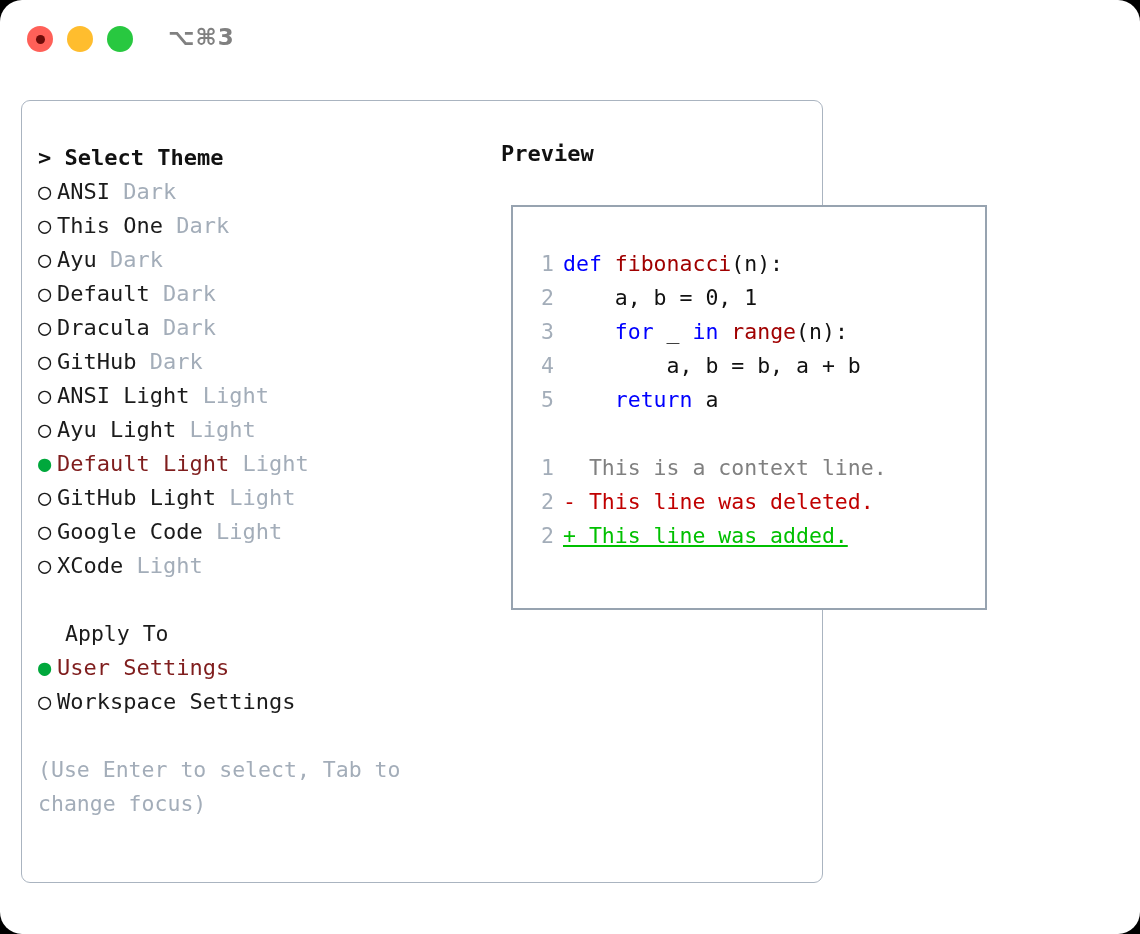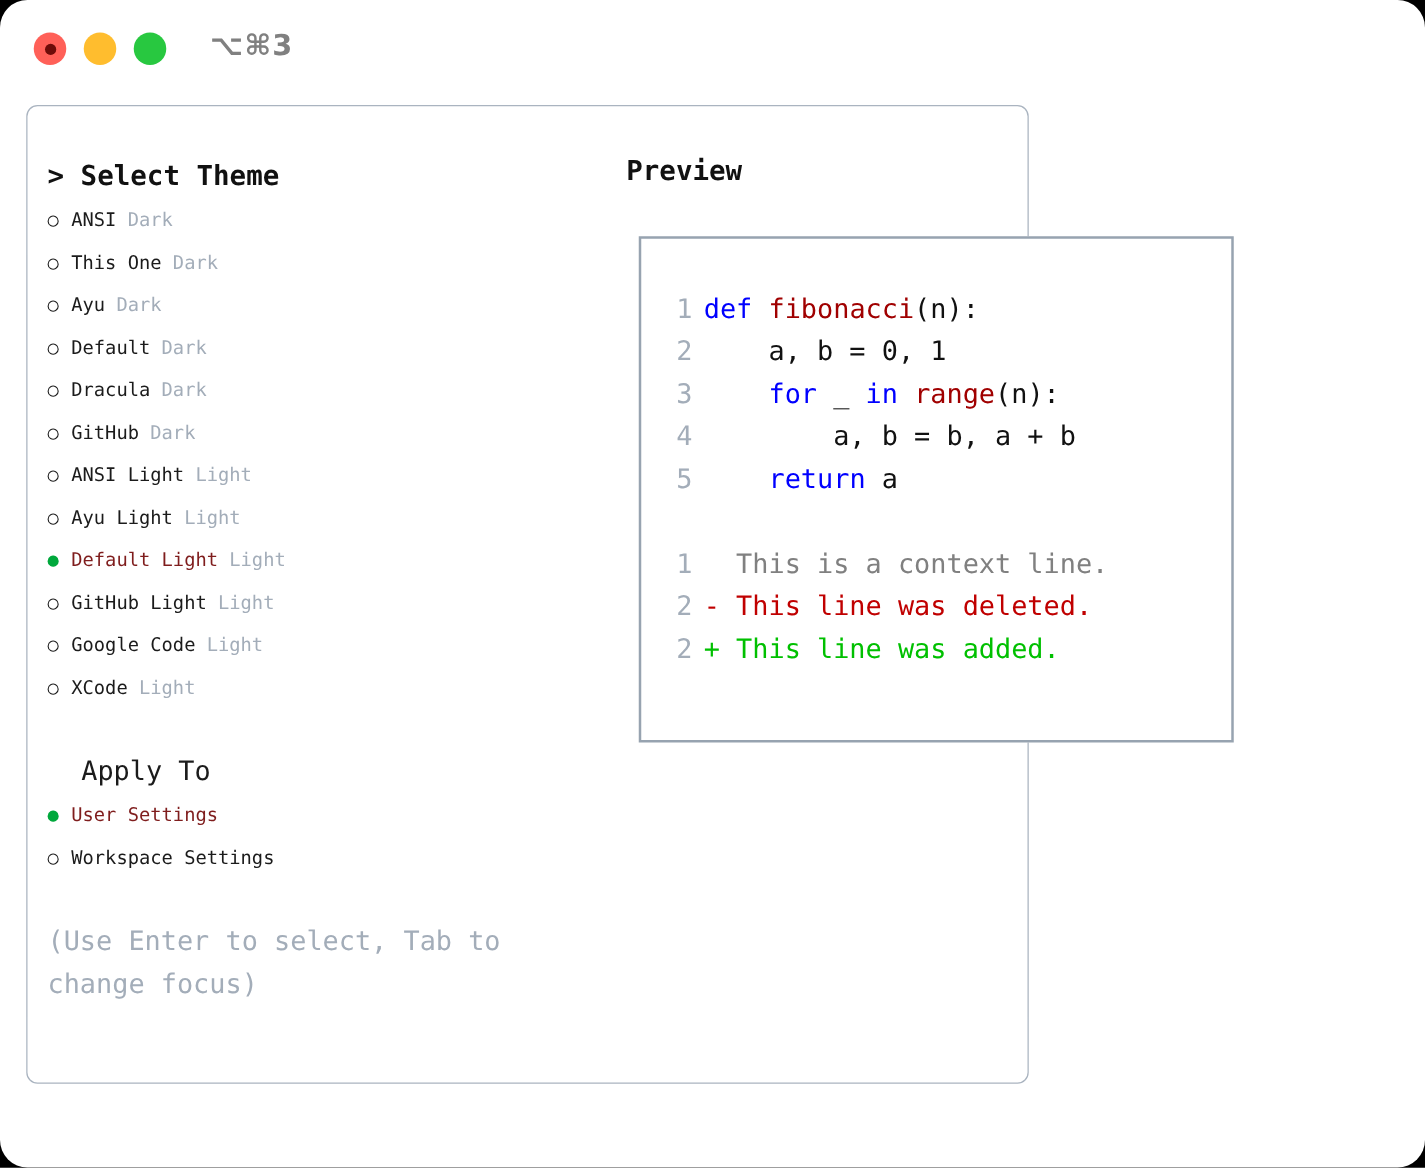--- a/index.html
+++ b/index.html
@@ -59,39 +59,39 @@
     font-weight: 700;
     color: #808080;
     letter-spacing: 1px;
     white-space: pre;
   }
 
   
   #panel {
     position: absolute;
     left: 21px;
-    top: 84px;
+    top: 100px;
     width: 802px;
     height: 783px;
     border: 1.5px solid #aab4c0;
     border-radius: 9px;
     box-sizing: border-box;
     background: #ffffff;
     padding-left: 40px;
   }
 
   
   #left-col {
     position: absolute;
     left: 16px;
     top: 40px;
     width: 450px;
   }
   .row {
-    font-size: 15px;
+    font-size: 22px;
     line-height: 34px;
     white-space: pre;
     color: #1b1b1b;
   }
   .row.header {
     font-weight: 700;
     font-size: 22px;
     color: #111111;
   }
   .bullet {
@@ -159,21 +159,21 @@
     width: 26px;
     text-align: right;
     color: #a3adb9;
     margin-right: 9px;
   }
   .kw   { color: #0000ff; }
   .fn   { color: #a00000; }
   .pl   { color: #111111; }
   .ctx  { color: #808080; margin-top: 29px; }
   .del  { color: #c00000; }
-  .add  { color: #00c000; }
+  .add  { color: #00c000; text-decoration: underline; }
   .gap  { height: 34px; }
 </style>
 </head>
 <body>
 
 <div id="window">
 
   <div id="titlebar">
     <div class="dot close">
       <span class="dot-inner"></span>

